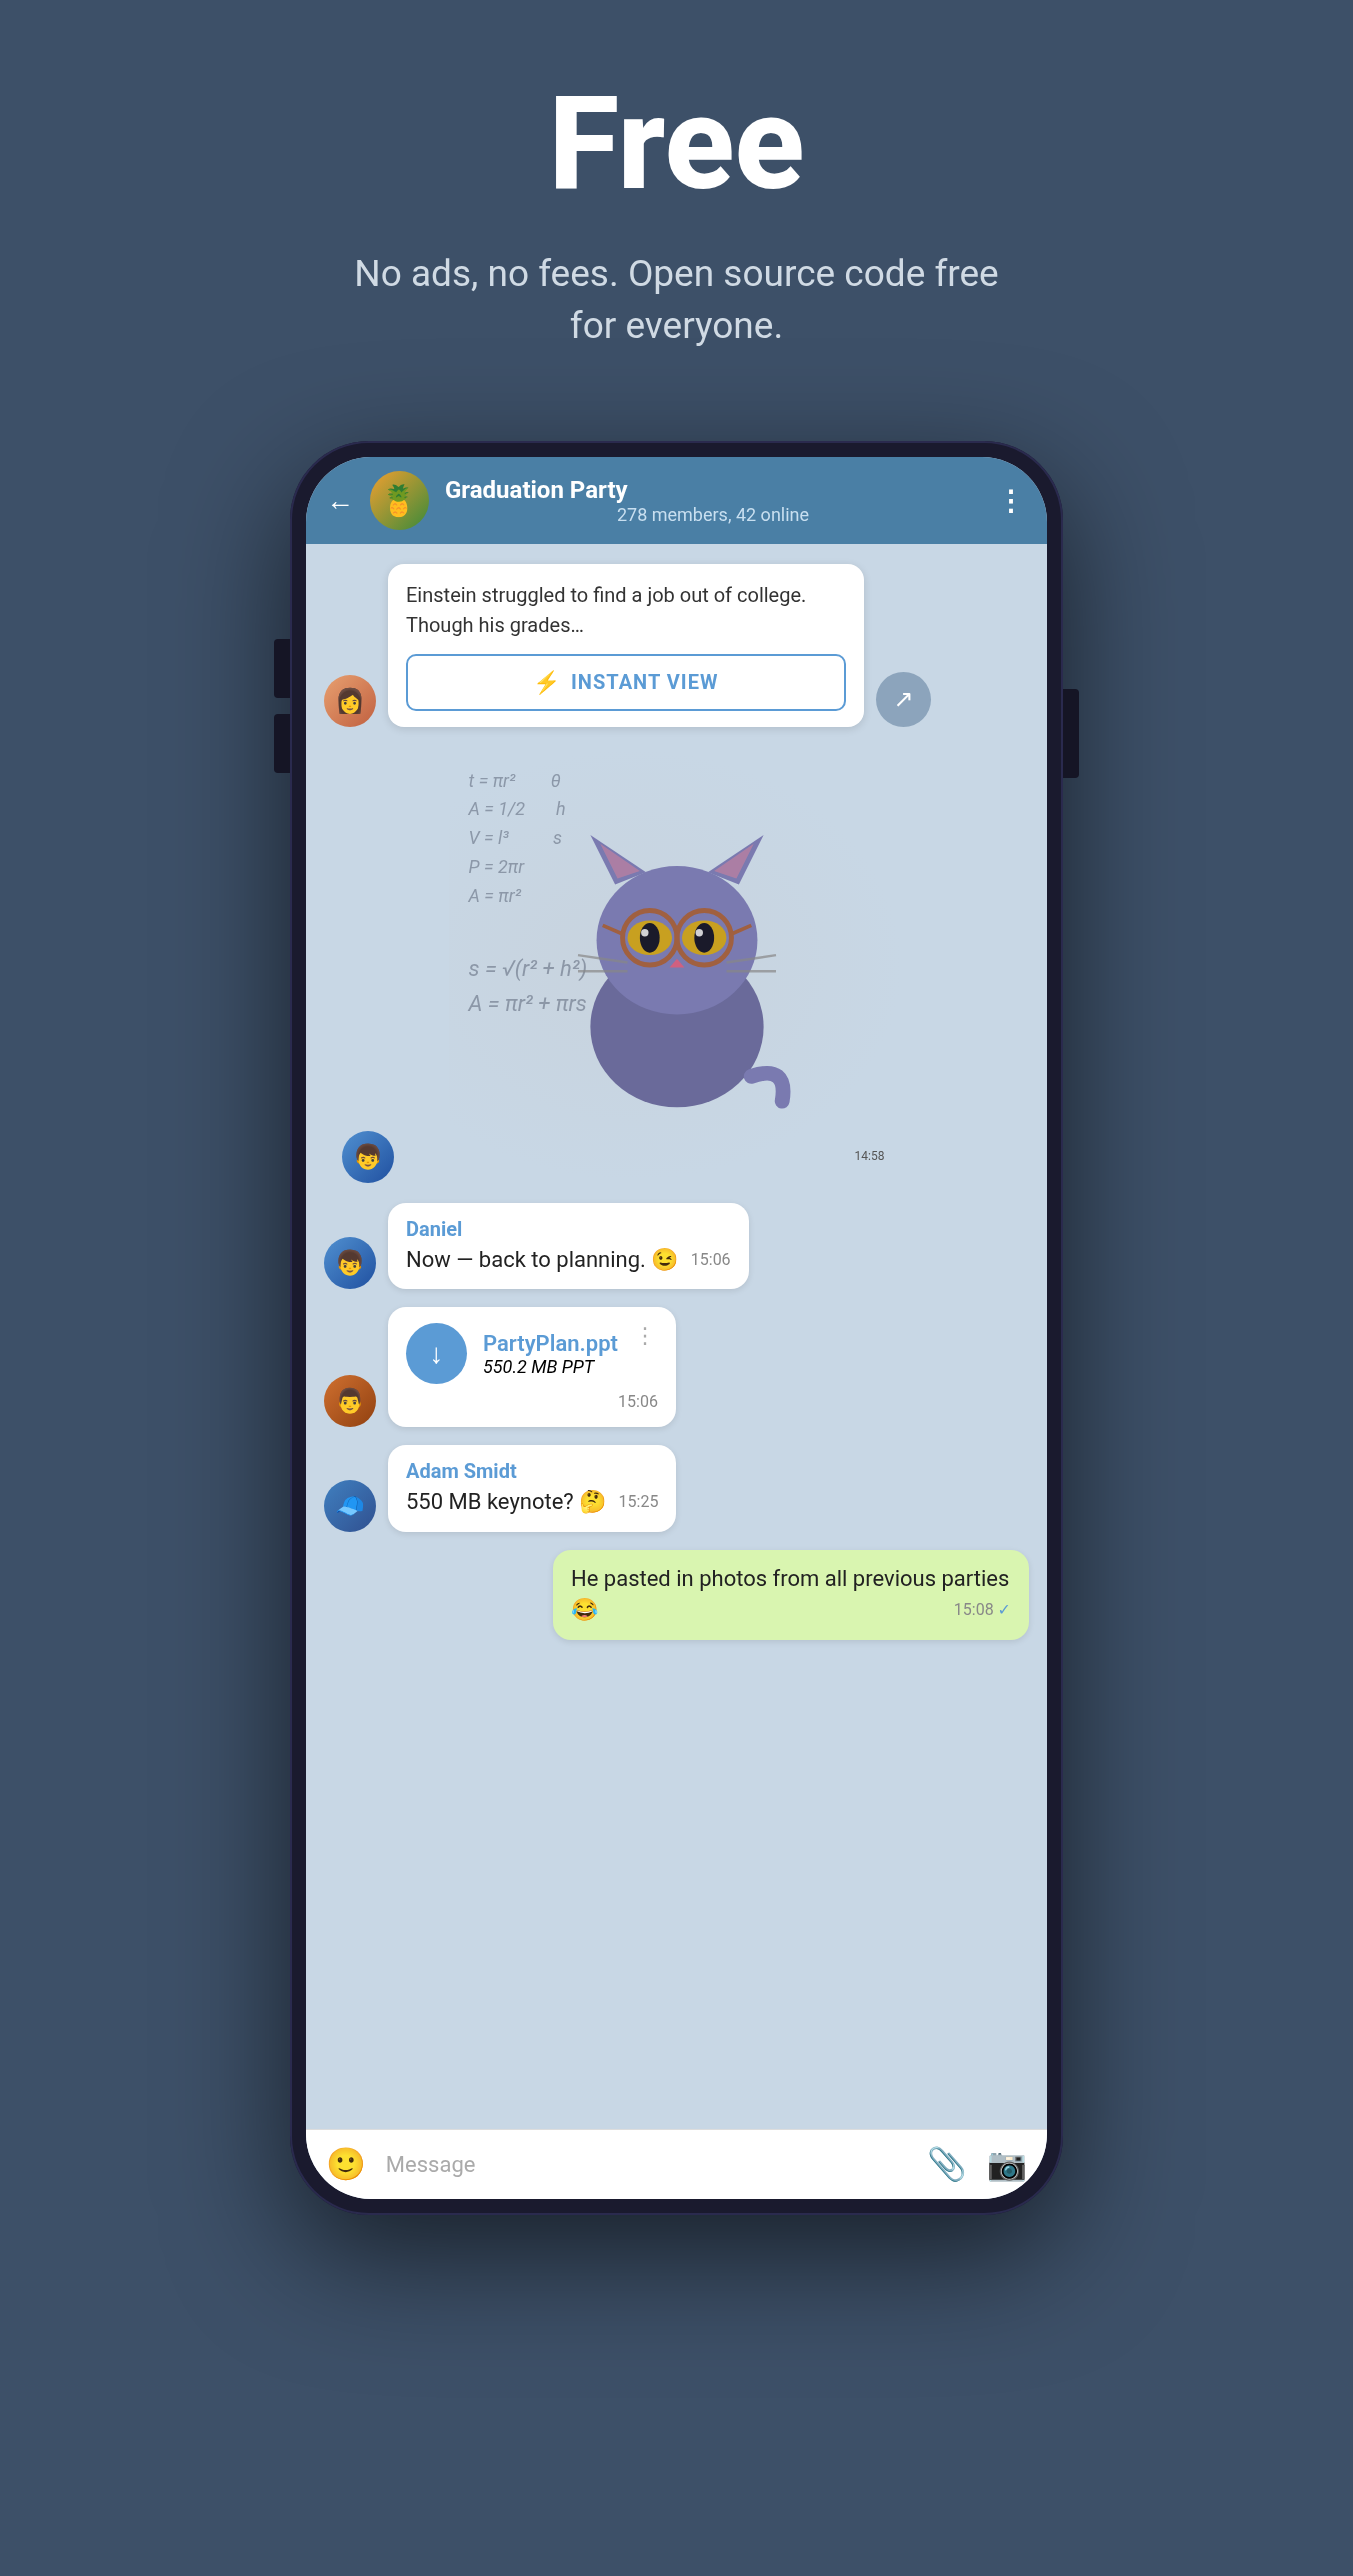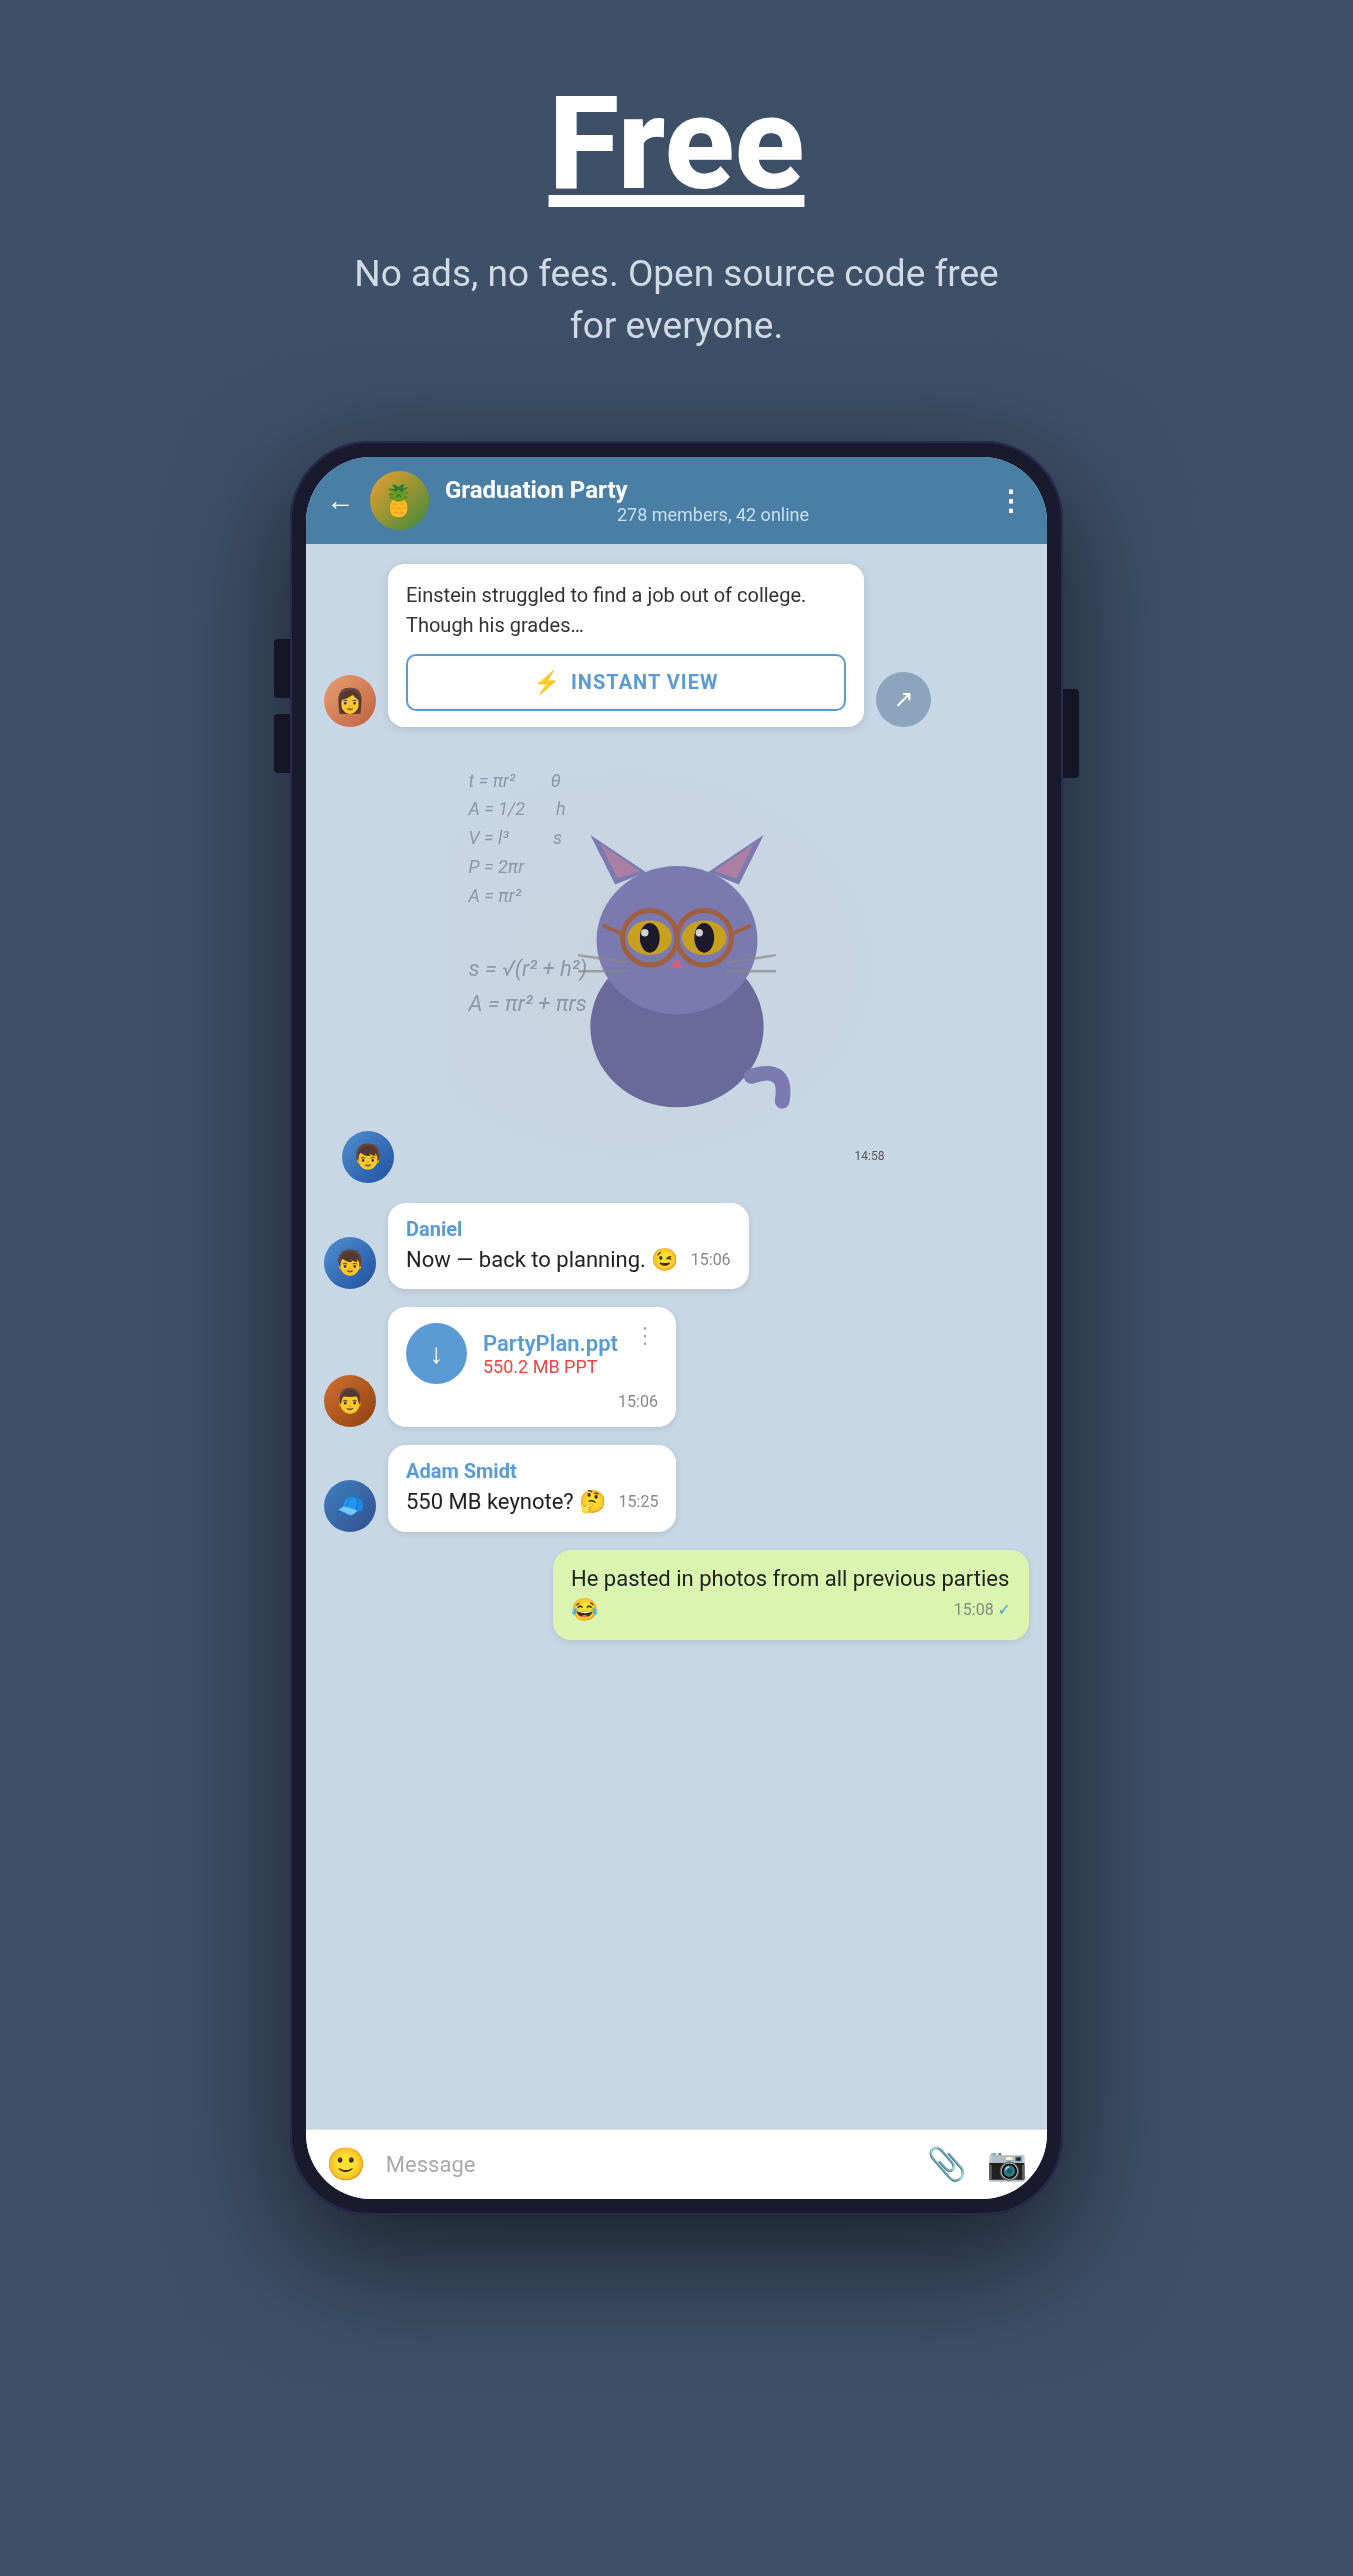--- a/index.html
+++ b/index.html
@@ -19,21 +19,20 @@
       text-align: center;
       padding: 79px 40px 59px;
       color: white;
     }
     .hero-title {
       font-size: 129px;
       font-weight: 800;
       color: #ffffff;
       line-height: 1;
       margin-bottom: 40px;
-      text-decoration: underline;
     }
     .hero-subtitle {
       font-size: 37px;
       font-weight: 400;
       color: #d0dae4;
       line-height: 1.4;
       max-width: 694px;
       margin: 0 auto;
     }
 
@@ -328,22 +327,23 @@
     }
     .file-info {
       flex: 1;
     }
     .file-name {
       color: #5b9bd5;
       font-size: 22px;
       font-weight: 600;
     }
     .file-size {
-      color: #ef4444;
+      color: #000000;
       font-size: 18px;
+      font-style: italic;
     }
     .file-menu {
       color: #aaa;
       font-size: 22px;
       letter-spacing: 2px;
       align-self: flex-start;
     }
     .file-time {
       font-size: 16px;
       color: #888;

